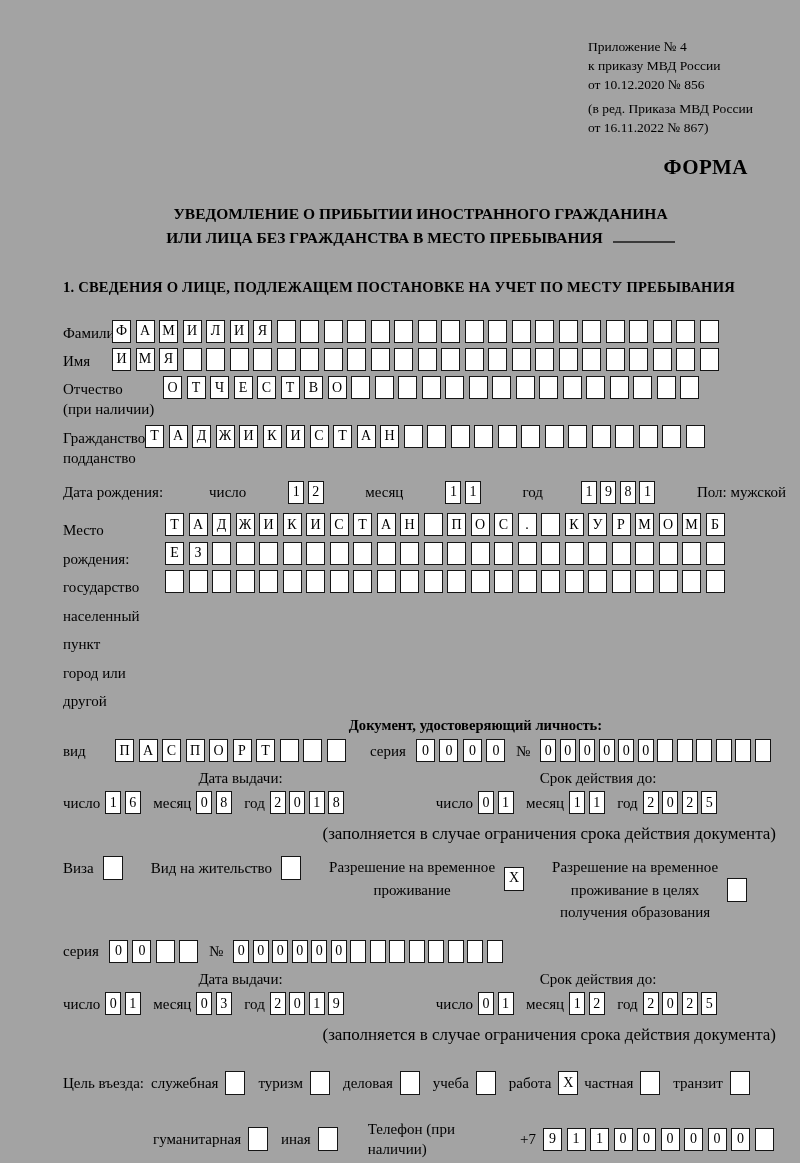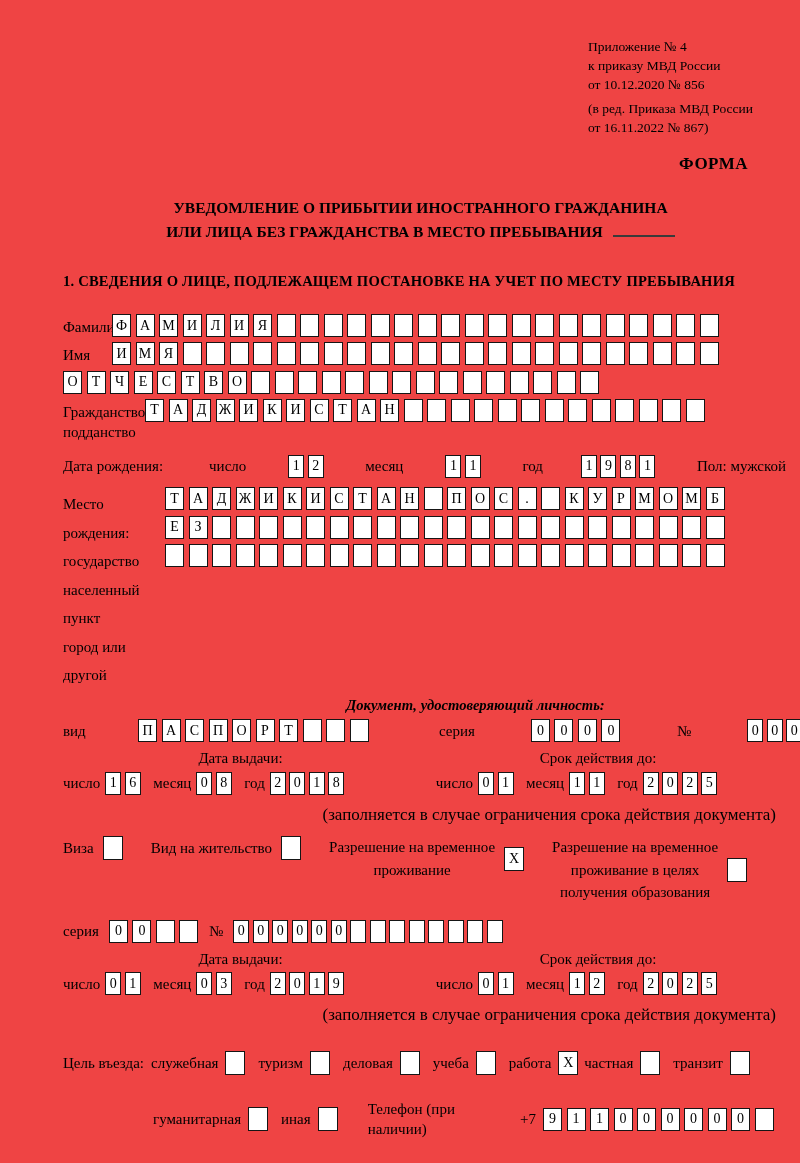--- a/index.html
+++ b/index.html
@@ -1,26 +1,26 @@
 <!DOCTYPE html>
 <html lang="ru"><head>
 <meta charset="utf-8">
 <style>
   * { margin:0; padding:0; box-sizing:border-box; }
   html,body { background:#888; }
   .page {
-    width:800px; height:1163px; margin:0 auto; background:#ef4444;
+    width:800px; height:1163px; margin:0 auto; background:#a3a3a3;
     font-family:"Liberation Serif", serif; color:#000;
     padding:38px 22px 0 63px; position:relative; overflow:hidden;
     font-size:15px; line-height:1.35;
   }
   
   .ref-block { margin-left:auto; width:190px; font-size:13.5px; line-height:1.4; }
   .ref-block .grp2 { margin-top:5px; }
-  .forma { text-align:right; font-weight:bold; font-size:17px; padding-right:30px; margin-top:16px; letter-spacing:0.5px; }
+  .forma { text-align:right; font-weight:bold; font-size:21px; padding-right:30px; margin-top:16px; letter-spacing:0.5px; }
   .title { text-align:center; font-weight:bold; font-size:15.5px; line-height:1.55; margin-top:20px; }
   .title-underline { display:inline-block; width:62px; border-bottom:2.2px solid #3a3a3a; height:14px; margin-left:10px; }
   .section-heading { font-weight:bold; font-size:14.6px; margin-top:28px; letter-spacing:0.2px; }
   
   .frow { display:flex; align-items:flex-start; margin-top:5px; }
   .flabel { flex:none; padding-top:3px; }
   .flabel .l2 { display:block; }
   .boxrow { display:inline-flex; flex:none; align-items:center; }
   .cell {
     display:inline-flex; flex:none; align-items:center; justify-content:center;
@@ -36,21 +36,21 @@
   .w-surname { width:49px; }
   .w-patronymic { width:100px; }
   .w-citizenship { width:82px; }
   .w-birthplace { width:102px; line-height:1.9; }
   .w-vid { width:52px; }
   .stack-rows .boxrow { margin-bottom:5.5px; }
   
   .inline-row { display:flex; align-items:center; margin-top:8px; flex-wrap:nowrap; }
   .inline-row > * { flex:none; }
   .sp6 { width:6px; } .sp10 { width:10px; } .sp14 { width:14px; } .sp20 { width:20px; } .sp28 { width:28px; }
-  .doc-heading { text-align:center; font-weight:bold; font-size:14.6px; margin-top:6px; padding-left:110px;font-style:italic; }
+  .doc-heading { text-align:center; font-weight:bold; font-size:14.6px; padding-left:110px; }
   
   .dates-block { margin-top:6px; }
   .dates-caps { display:flex; }
   .dates-caps .cap-l { width:355px; text-align:center; }
   .dates-caps .cap-r { width:360px; text-align:center; }
   .dates-row { display:flex; align-items:center; margin-top:3px; }
   .dgroup { display:inline-flex; align-items:center; }
   .dgroup .dl { margin-right:5px; }
   .dgroup .boxrow { margin-right:9px; }
   .dgroup .boxrow:last-child { margin-right:0; }
@@ -149,20 +149,24 @@
         <span class="cell"></span>
         <span class="cell"></span>
         <span class="cell"></span>
         <span class="cell"></span>
         <span class="cell"></span>
         <span class="cell"></span>
       </span>
   </div>
 
   <div class="frow">
+    <span class="flabel w-patronymic">
+      <span>Отчество</span>
+      <span class="l2">(при наличии)</span>
+    </span>
     <span class="boxrow">
         <span class="cell">О</span>
         <span class="cell">Т</span>
         <span class="cell">Ч</span>
         <span class="cell">Е</span>
         <span class="cell">С</span>
         <span class="cell">Т</span>
         <span class="cell">В</span>
         <span class="cell">О</span>
         <span class="cell"></span>
@@ -335,21 +339,21 @@
           <span class="cell"></span>
           <span class="cell"></span>
           <span class="cell"></span>
           <span class="cell"></span>
         </span>
     </span>
   </div>
 
   <div class="doc-heading">Документ, удостоверяющий личность:</div>
 
-  <div class="inline-row" style="margin-top:4px;gap:23px;">
+  <div class="inline-row" style="margin-top:4px;">
     <span class="w-vid">вид</span>
     <span class="boxrow">
         <span class="cell">П</span>
         <span class="cell">А</span>
         <span class="cell">С</span>
         <span class="cell">П</span>
         <span class="cell">О</span>
         <span class="cell">Р</span>
         <span class="cell">Т</span>
         <span class="cell"></span>

